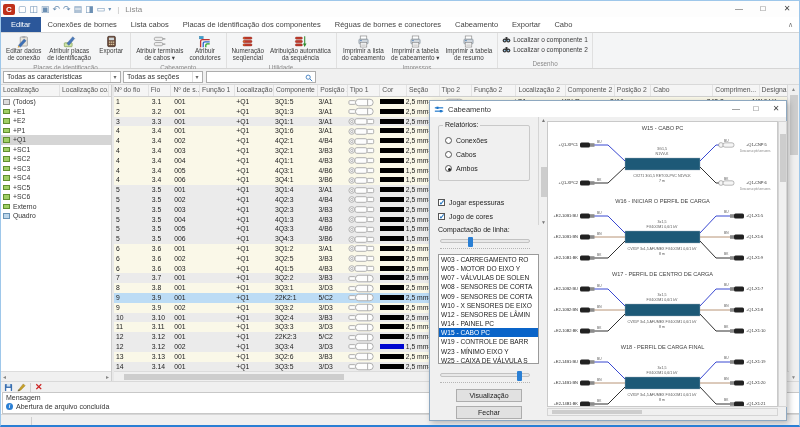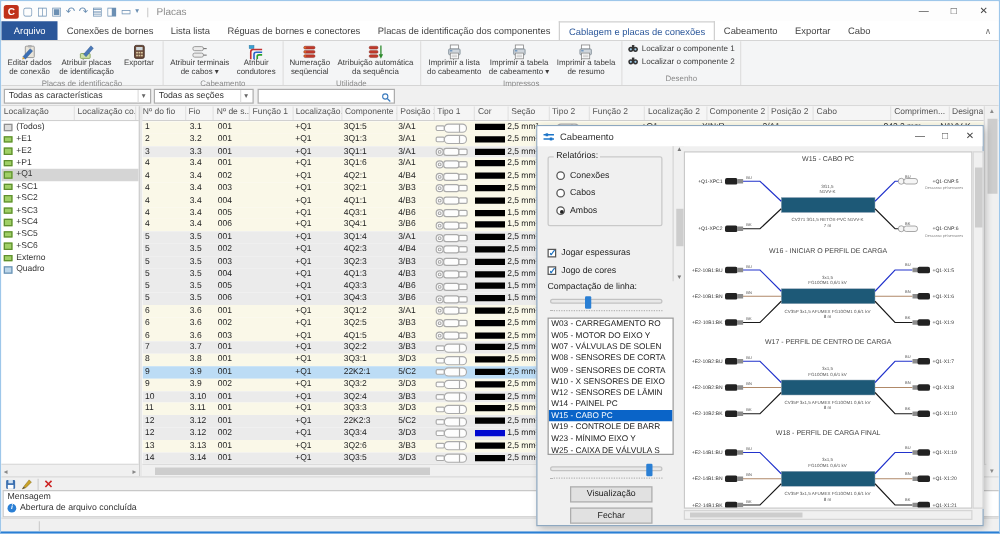--- a/index.html
+++ b/index.html
@@ -121,35 +121,34 @@
       <span>◫</span>
       <span>▣</span>
       <span>↶</span>
       <span>↷</span>
       <span>▤</span>
       <span>◨</span>
       <span>▭</span>
       <span style="font-size:6px;">▾</span>
     </div>
     <span id="titlesep">|</span>
-    <span id="wtitle">Placas</span>
+    <span id="wtitle">Lista</span>
     <div class="winbtns">
       <div>—</div>
       <div>□</div>
       <div>✕</div>
     </div>
   </div>
 
   <div id="tabrow">
-      <div class="tab file">Arquivo</div>
+      <div class="tab file">Editar</div>
       <div class="tab">Conexões de bornes</div>
-      <div class="tab">Lista lista</div>
+      <div class="tab">Lista cabos</div>
+      <div class="tab">Placas de identificação dos componentes</div>
       <div class="tab">Réguas de bornes e conectores</div>
-      <div class="tab">Placas de identificação dos componentes</div>
-      <div class="tab active">Cablagem e placas de conexões</div>
       <div class="tab">Cabeamento</div>
       <div class="tab">Exportar</div>
       <div class="tab">Cabo</div>
     </div>
   <div id="ribbon-collapse">∧</div>
 
   <div id="ribbon">
       <div class="rgroup">
         <div class="rbtns">
           <div class="rbtn">

